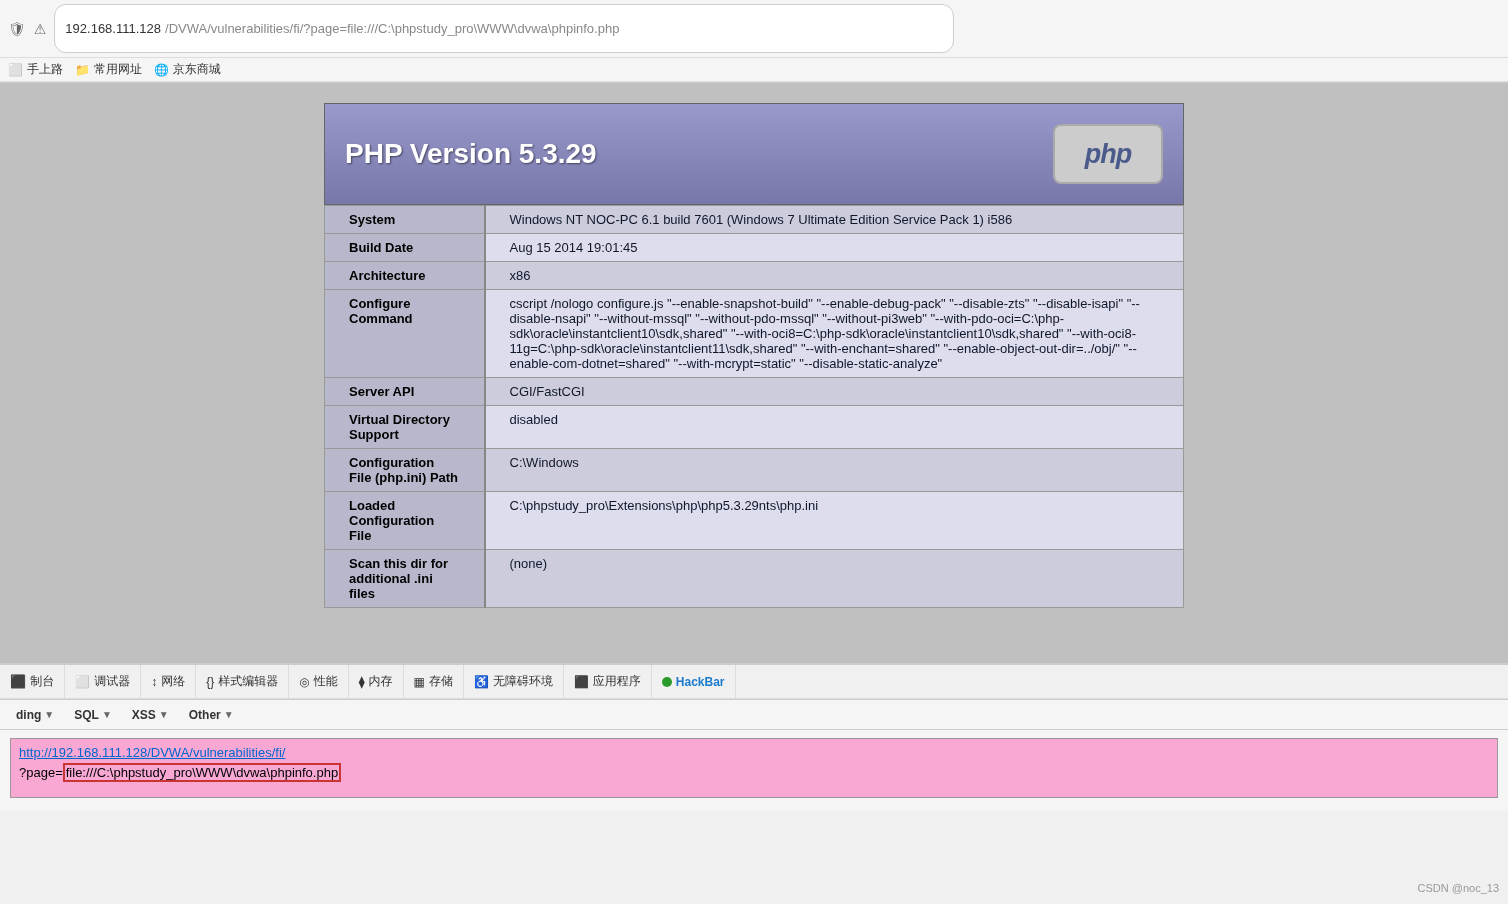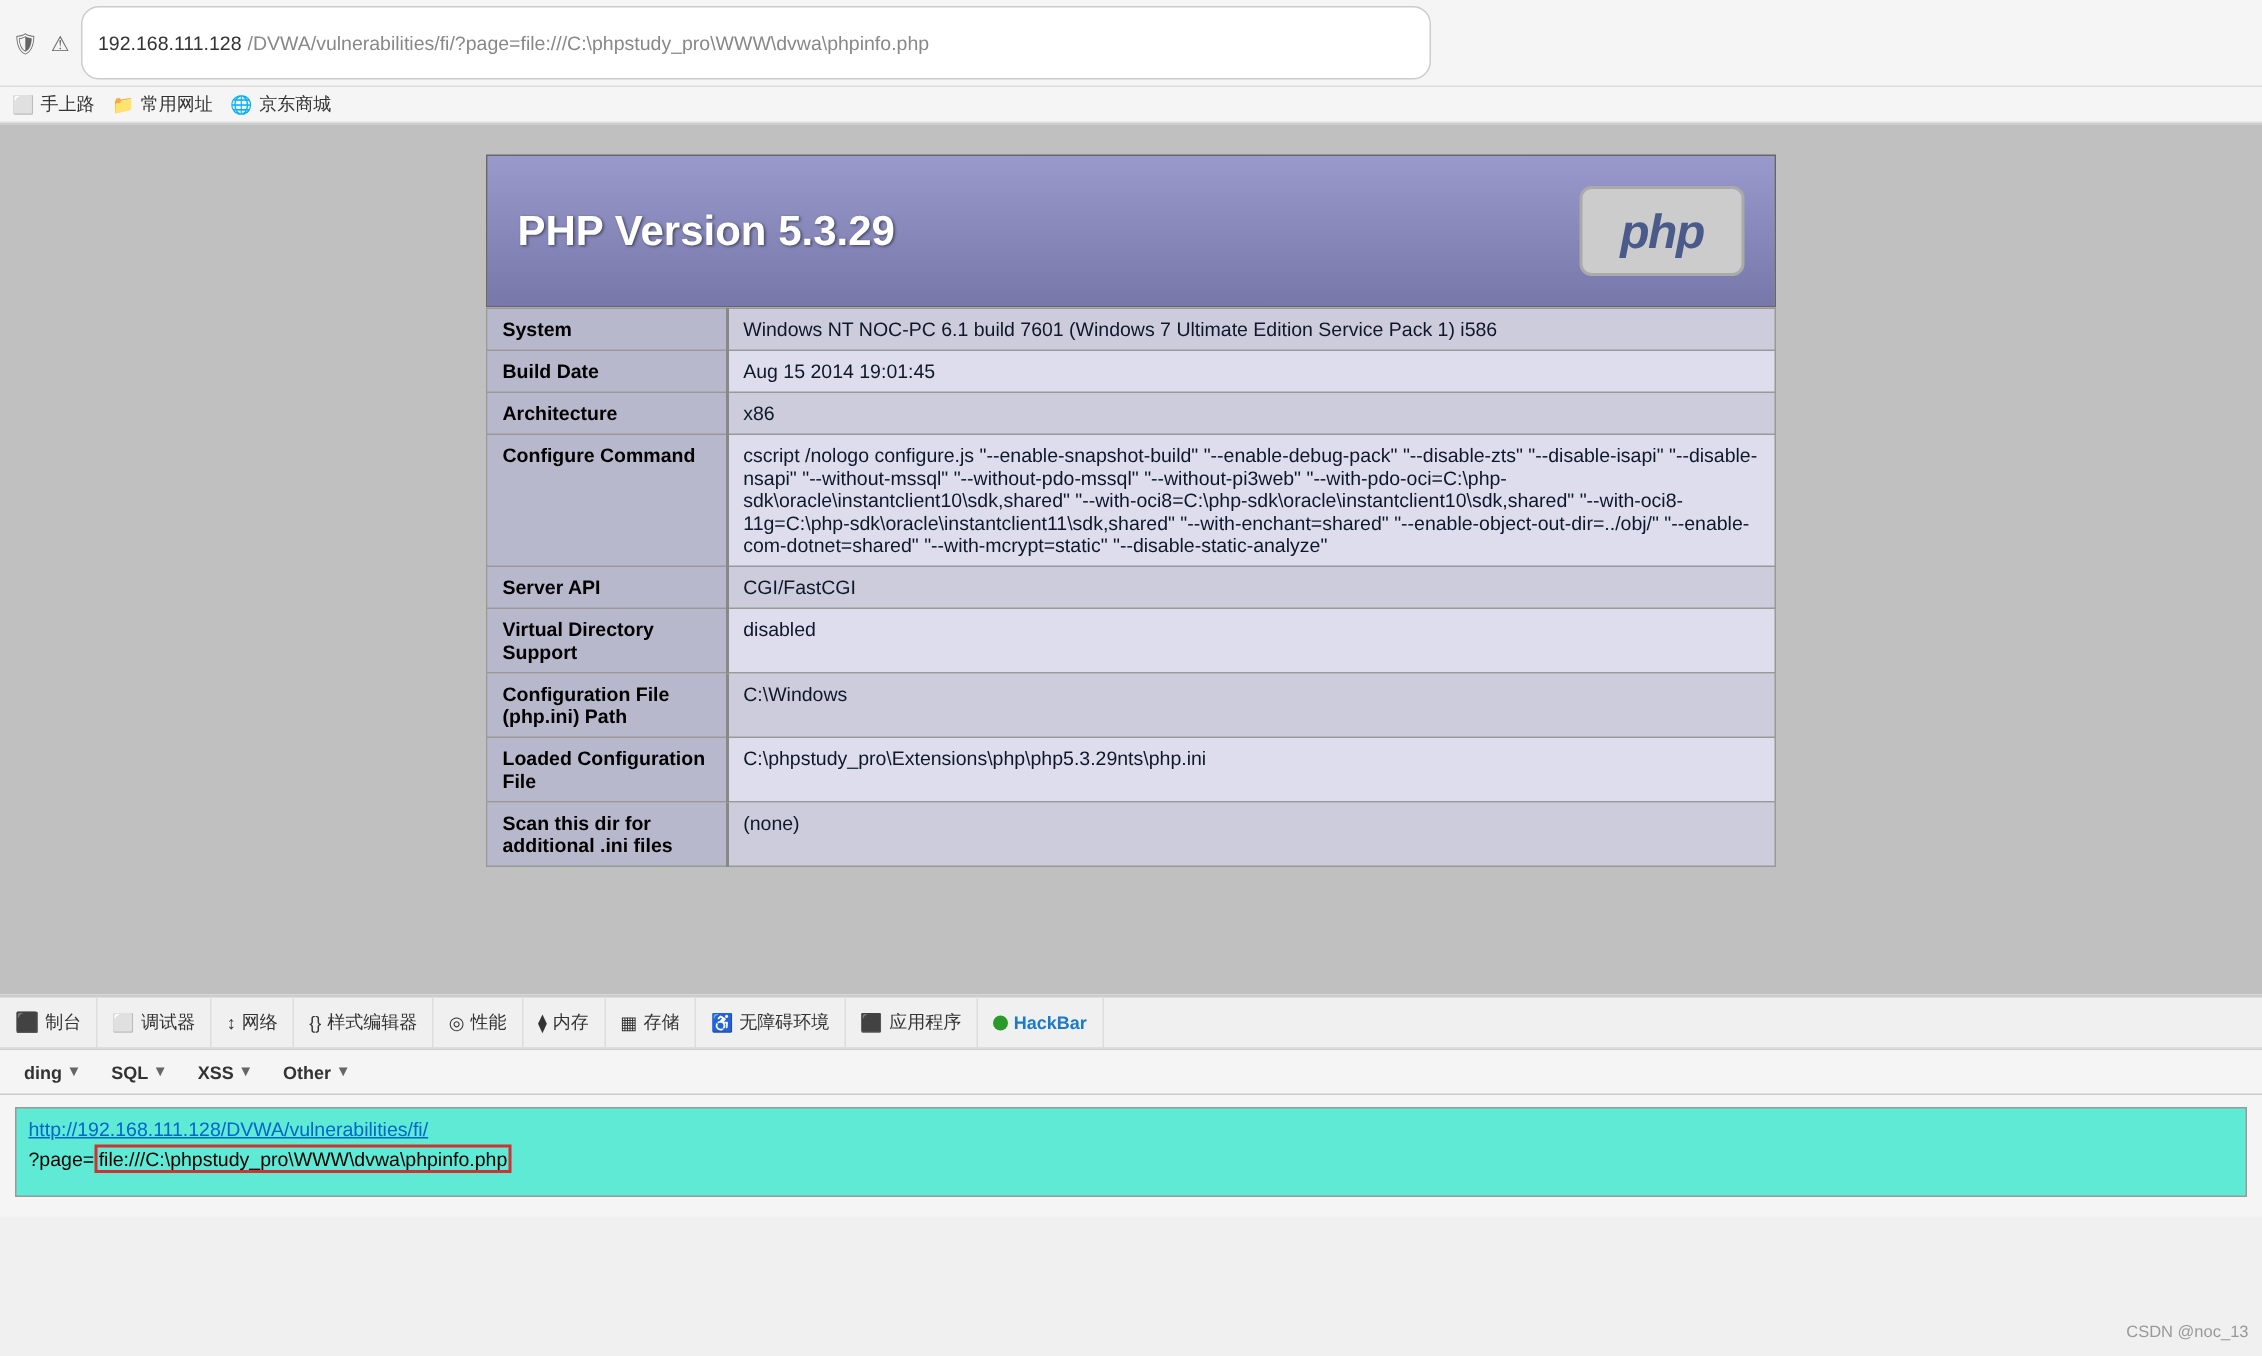--- a/index.html
+++ b/index.html
@@ -20,37 +20,37 @@
 
     
     .php-header { background: linear-gradient(to bottom, #9999cc, #7777aa); padding: 20px 20px; display: flex; align-items: center; justify-content: space-between; border: 1px solid #666; }
     .php-version-text { color: white; font-size: 28px; font-weight: bold; text-shadow: 1px 1px 2px rgba(0,0,0,0.5); }
     .php-logo { width: 110px; height: 60px; background: #ccc; border-radius: 8px; display: flex; align-items: center; justify-content: center; font-size: 22px; font-weight: bold; color: #4a4a8a; border: 2px solid #aaa; font-style: italic; letter-spacing: -1px; }
 
     
     .info-table { width: 100%; border-collapse: collapse; background: #dde; }
     .info-table tr:nth-child(odd) { background: #ccccdd; }
     .info-table tr:nth-child(even) { background: #ddddee; }
-    .info-table td { padding: 6px 10px; border: 1px solid #999; vertical-align: top; font-size: 13px; }
+    .info-table td { padding: 6px 24px; border: 1px solid #999; vertical-align: top; font-size: 13px; }
     .info-table td:first-child { font-weight: bold; width: 160px; color: #000; background: #b8b8cc; border-right: 2px solid #888; }
     .info-table td:last-child { color: #0f172a; }
 
     
     .dev-toolbar { background: #f0f0f0; border-top: 2px solid #ccc; padding: 0; display: flex; align-items: center; height: 36px; border-bottom: 1px solid #ddd; }
     .toolbar-item { display: flex; align-items: center; gap: 4px; padding: 0 10px; height: 100%; cursor: pointer; font-size: 12px; color: #333; border-right: 1px solid #ddd; white-space: nowrap; }
     .toolbar-item.hackbar { color: #2a9a2a; }
     .toolbar-item.hackbar .dot { width: 10px; height: 10px; border-radius: 50%; background: #2a9a2a; display: inline-block; }
 
     
     .hackbar-toolbar { background: #f5f5f5; border-bottom: 1px solid #ccc; padding: 3px 8px; display: flex; align-items: center; gap: 4px; height: 30px; font-weight: bold; }
     .hb-btn { display: flex; align-items: center; gap: 3px; padding: 2px 8px; font-size: 12px; cursor: pointer; color: #333; border-radius: 3px; }
     .hb-btn .arrow { font-size: 10px; color: #666; }
 
     
-    .url-input-area { background: #5eead4; border: 1px solid #999; margin: 8px 10px; padding: 4px 8px; min-height: 60px; }
+    .url-input-area { background: #f9a8d4; border: 1px solid #999; margin: 8px 10px; padding: 4px 8px; min-height: 60px; }
     .url-input-text { font-size: 13px; color: #000; line-height: 1.5; }
 
     
     .watermark { position: fixed; bottom: 10px; right: 9px; font-size: 11px; color: #999; }
 
     .hackbar-panel { background: #f5f5f5; border-top: 1px solid #ccc; padding-bottom: 5px; }
   </style>
 </head>
 <body>
 
@@ -78,21 +78,21 @@
     </div>
   </div>
 </div>
 
 <div class="page-content">
   <div class="php-info-container">
 
     <div class="php-header">
       <div class="php-version-text">PHP Version 5.3.29</div>
       <div class="php-logo">
-        <span style="font-style:italic; font-family: Arial; font-size:32px; font-weight:bold; color:#4a5a8a;">php</span>
+        <span style="font-style:italic; font-family: Arial; font-size:27px; font-weight:bold; color:#4a5a8a;">php</span>
       </div>
     </div>
 
     <table class="info-table">
       <tbody id="php-table-body">
       <tr>
             <td>System</td>
             <td>Windows NT NOC-PC 6.1 build 7601 (Windows 7 Ultimate Edition Service Pack 1) i586</td>
           </tr>
           <tr>

